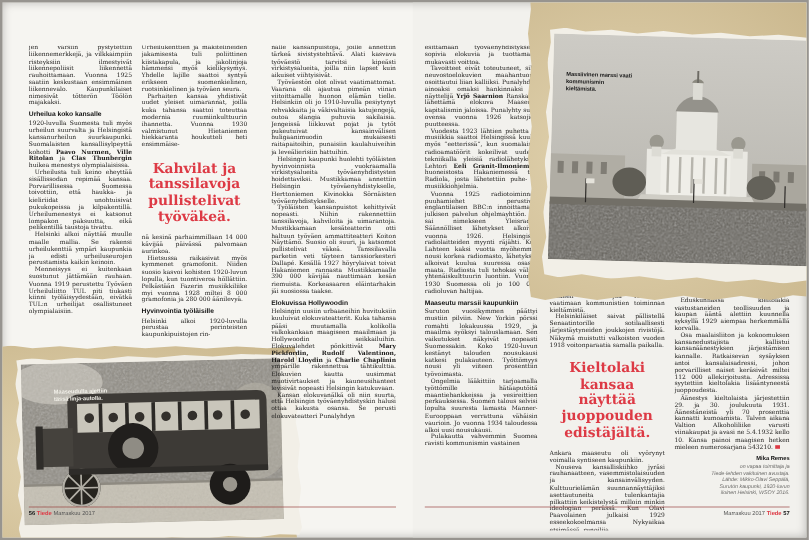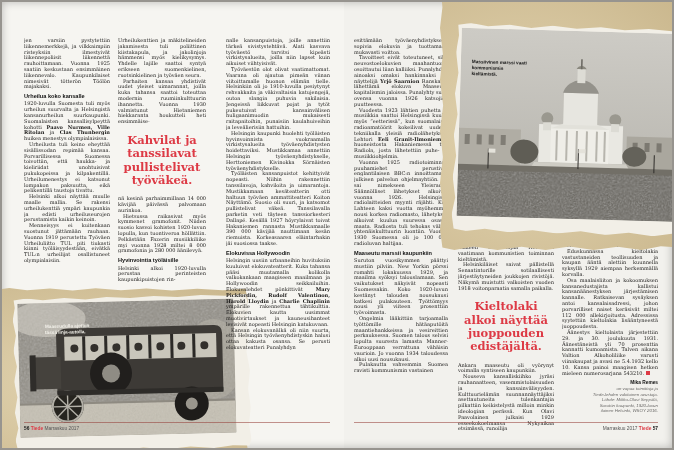--- a/index.html
+++ b/index.html
@@ -77,21 +77,21 @@
     <h3 class="subhead">Urheilua koko kansalle</h3>
     <p>1920-luvulla Suomesta tuli myös urheilun suurvalta ja Helsingistä kansanurheilun suurkaupunki. Suomalaisten kansallisylpeyttä kohotti <b>Paavo Nurmen, Ville Ritolan</b> ja <b>Clas Thunbergin</b> huikea menestys olympialaisissa.</p>
     <p class="ind">Urheilusta tuli keino eheyttää sisällissodan repimää kansaa. Porvarillisessa Suomessa toivottiin, että haukka- ja kieliriidat unohtuisivat pukukopeissa ja kilpakentillä. Urheilumenestys ei katsonut lompakon paksuutta, eikä pelikentillä taustoja tivattu.</p>
     <p class="ind">Helsinki alkoi näyttää muulle maalle mallia. Se rakensi urheilukenttiä ympäri kaupunkia ja edisti urheiluseurojen perustamista kaikin keinoin.</p>
     <p class="ind">Menneisyys ei kuitenkaan suostunut jättämään rauhaan. Vuonna 1919 perustettu Työväen Urheiluliitto TUL piti tiukasti kiinni työläisyydestään, eivätkä TUL:n urheilijat osallistuneet olympialaisiin.</p>
   </div>
 
   <div class="col" id="l2">
     <p>Urheilukenttien ja mäkitelineiden jakamisesta tuli poliittinen kiistakapula, ja jakolinjoja hämmensi myös kielikysymys. Yhdelle lajille saattoi syntyä erikseen suomenkielinen, ruotsinkielinen ja työväen seura.</p>
     <p class="ind">Parhaiten kansaa yhdistivät uudet yleiset uimarannat, joilla kuka tahansa saattoi toteuttaa modernia ruumiinkulttuurin ihannetta. Vuonna 1930 valmistunut Hietaniemen hiekkaranta houkutteli heti ensimmäise-</p>
-    <div class="pullquote">Kahvilat ja tanssilavat pullistelivat työväkeä.</div>
+    <div class="pullquote">Kahvilat ja tanssilavoja pullistelivat työväkeä.</div>
     <p>nä kesinä parhaimmillaan 14 000 kävijää päivässä palvomaan aurinkoa.</p>
     <p class="ind">Hietsussa raikasivat myös kymmenet gramofonit. Niiden suosio kasvoi kohisten 1920-luvun lopulla, kun tuontiveroa höllättiin. Pelkästään Fazerin musiikkiliike myi vuonna 1928 miltei 8 000 gramofonia ja 280 000 äänilevyä.</p>
     <h3 class="subhead">Hyvinvointia työläisille</h3>
     <p>Helsinki alkoi 1920-luvulla perustaa perinteisten kaupunkipuistojen rin-</p>
   </div>
 
   <div class="col" id="l3">
     <p>nalle kansanpuistoja, joille annettiin tärkeä sivistystehtävä. Alati kasvava työväestö tarvitsi kipeästi virkistysalueita, joilla niin lapset kuin aikuiset viihtyisivät.</p>
     <p class="ind">Työväestön olot olivat vaatimattomat. Vaarana oli ajautua pimeän viinan viitoittamalle huonon elämän tielle. Helsinkiin oli jo 1910-luvulla pesiytynyt rehvakkaita ja väkivaltaisia katujengejä, outoa slangia puhuvia sakilaisia. Jengeissä liikkuvat pojat ja tytöt pukeutuivat kansainvälisen huligaanimuodin mukaisesti raitapaitoihin, punaisiin kaulahuiveihin ja leveälierisiin hattuihin.</p>
     <p class="ind">Helsingin kaupunki huolehti työläisten hyvinvoinnista vuokraamalla virkistysalueita työväenyhdistysten hoidettaviksi. Mustikkamaa annettiin Helsingin työväenyhdistykselle, Herttoniemen Kivinokka Sörnäisten työväenyhdistykselle.</p>
@@ -168,21 +168,21 @@
     <p class="ind">Vuonna 1925 radiotoiminnan puuhamiehet perustivat englantilaisen BBC:n innoittamana julkisen palvelun ohjelmayhtiön. Se sai nimekseen Yleisradio. Säännölliset lähetykset alkoivat vuonna 1926. Helsingissä radiolaitteiden myynti räjähti. Kun Lahteen kaksi vuotta myöhemmin nousi korkea radiomasto, lähetykset alkoivat kuulua suuressa osassa maata. Radiosta tuli tehokas väline yhtenäiskulttuurin luontiin. Vuonna 1930 Suomessa oli jo 100 000 radioluvan haltijaa.</p>
     <h3 class="subhead">Maaseutu marssii kaupunkiin</h3>
     <p>Suruton vuosikymmen päättyi mustiin pilviin. New Yorkin pörssi romahti lokakuussa 1929, ja maailma syöksyi talouslamaan. Sen vaikutukset näkyivät nopeasti Suomessakin. Koko 1920-luvun kestänyt talouden nousukausi katkesi pulakauteen. Työttömyys nousi yli viiteen prosenttiin työvoimasta.</p>
     <p class="ind">Ongelmia lääkittiin tarjoamalla työttömille hätäaputöitä maantiehankkeissa ja vesireittien perkauksessa. Suomen talous selvisi lopulta suuresta lamasta Manner-Eurooppaan verrattuna vähäisin vaurioin. Jo vuonna 1934 taloudessa alkoi uusi nousukausi.</p>
     <p class="ind">Pulakautta vahvemmin Suomea ravisti kommunismin vastainen</p>
   </div>
 
   <div class="col" id="r2">
     <p>oikeistoradikalismi, joka huipentui suureen talonpoikaismarssiin 7. heinäkuuta 1930. Maanviljelijä <b>Vihtori Kosolan</b> johtama lapuanliike mobilisoi eri puolilta maata 12 000 liikkeen kannattajaa Helsinkiin vaatimaan kommunistien toiminnan kieltämistä.</p>
     <p class="ind">Helsinkiläiset saivat pällistellä Senaatintorille sotilaallisesti järjestäytyneiden joukkojen rivistöjä. Näkymä muistutti valkoisten vuoden 1918 voitonparaatia samalla paikalla.</p>
-    <div class="pullquote">Kieltolaki alkoi näyttää juoppouden edistäjältä.</div>
+    <div class="pullquote">Kieltolaki kansaa näyttää juoppouden edistäjältä.</div>
     <p>Ankara maaseutu oli vyörynyt voimalla syntiseen kaupunkiin.</p>
     <p class="ind">Nouseva kansalliskiihko jyräsi rauhanaatteen, vasemmistolaisuuden ja kansainvälisyyden. Kulttuurielämän suunnannäyttäjiksi asettautuneita tulenkantajia pilkattiin keikistelystä milloin minkin ideologian perässä. Kun Olavi Paavolainen julkaisi 1929 esseekokoelmansa Nykyaikaa etsimässä, runoilija</p>
   </div>
 
   <div class="col" id="r3">
     <p><b>P. Mustapää</b> syytti Paavolaista tyhjillä eleillä keikaroinnista. Helsingin huoleton vuosikymmen oli ohi.</p>
     <p class="ind">Tunnelmaa ei kohottanut edes kieltolain kumoaminen.</p>
     <p class="ind">Eduskunnassa kieltolakia vastustaneiden teollisuuden ja kaupan ääntä alettiin kuunnella syksyllä 1929 aiempaa herkemmällä korvalla.</p>
     <p class="ind">Osa maalaisliiton ja kokoomuksen kansanedustajista kallistui kansanäänestyksen järjestämisen kannalle. Ratkaisevan sysäyksen antoi kansalaisadressi, johon porvarilliset naiset keräsivät miltei 112 000 allekirjoitusta. Adressissa syytettiin kieltolakia lisääntyneestä juoppoudesta.</p>
     <p class="ind with-endmark">Äänestys kieltolaista järjestettiin 29. ja 30. joulukuuta 1931. Äänestäneistä yli 70 prosenttia kannatti kumoamista. Talven aikana Valtion Alkoholiliike varusti viinakaupat ja avasi ne 5.4.1932 kello 10. Kansa painoi maagisen hetken mieleen numerosarjana 543210.</p>

